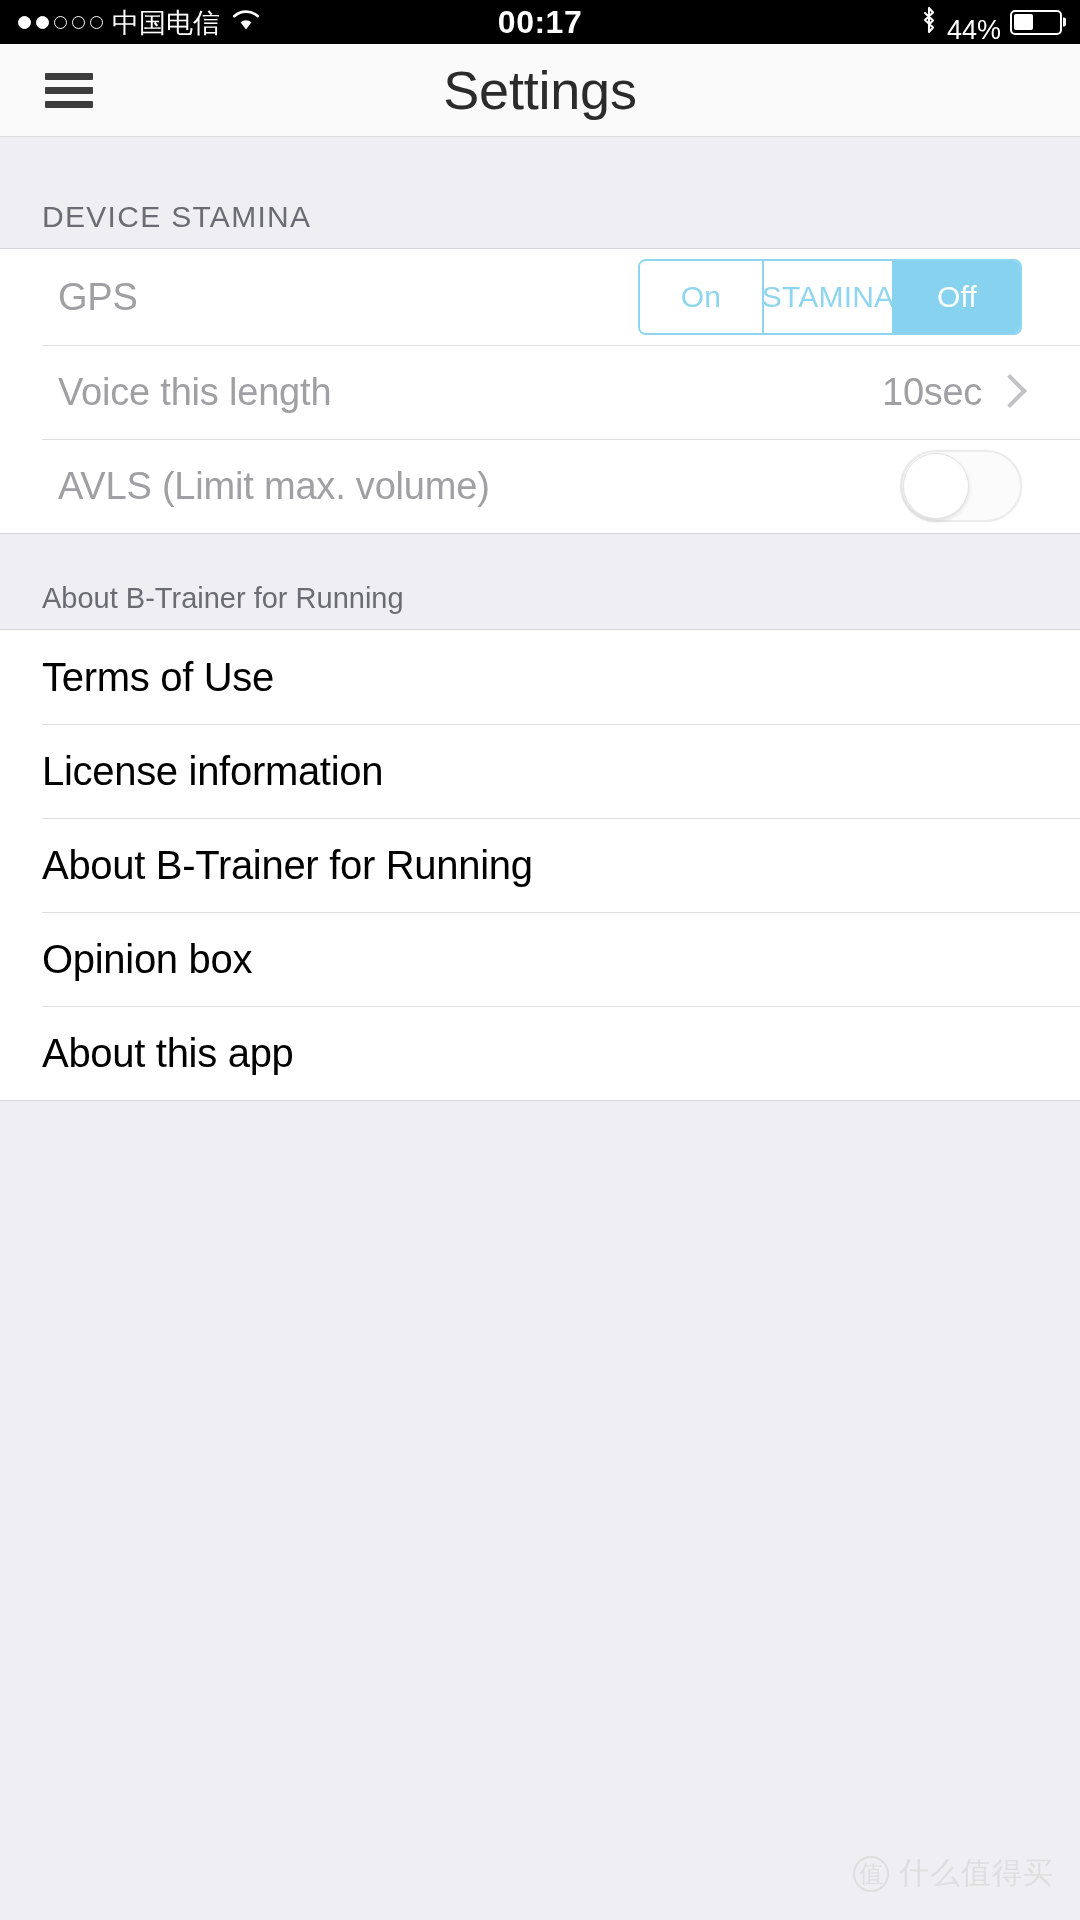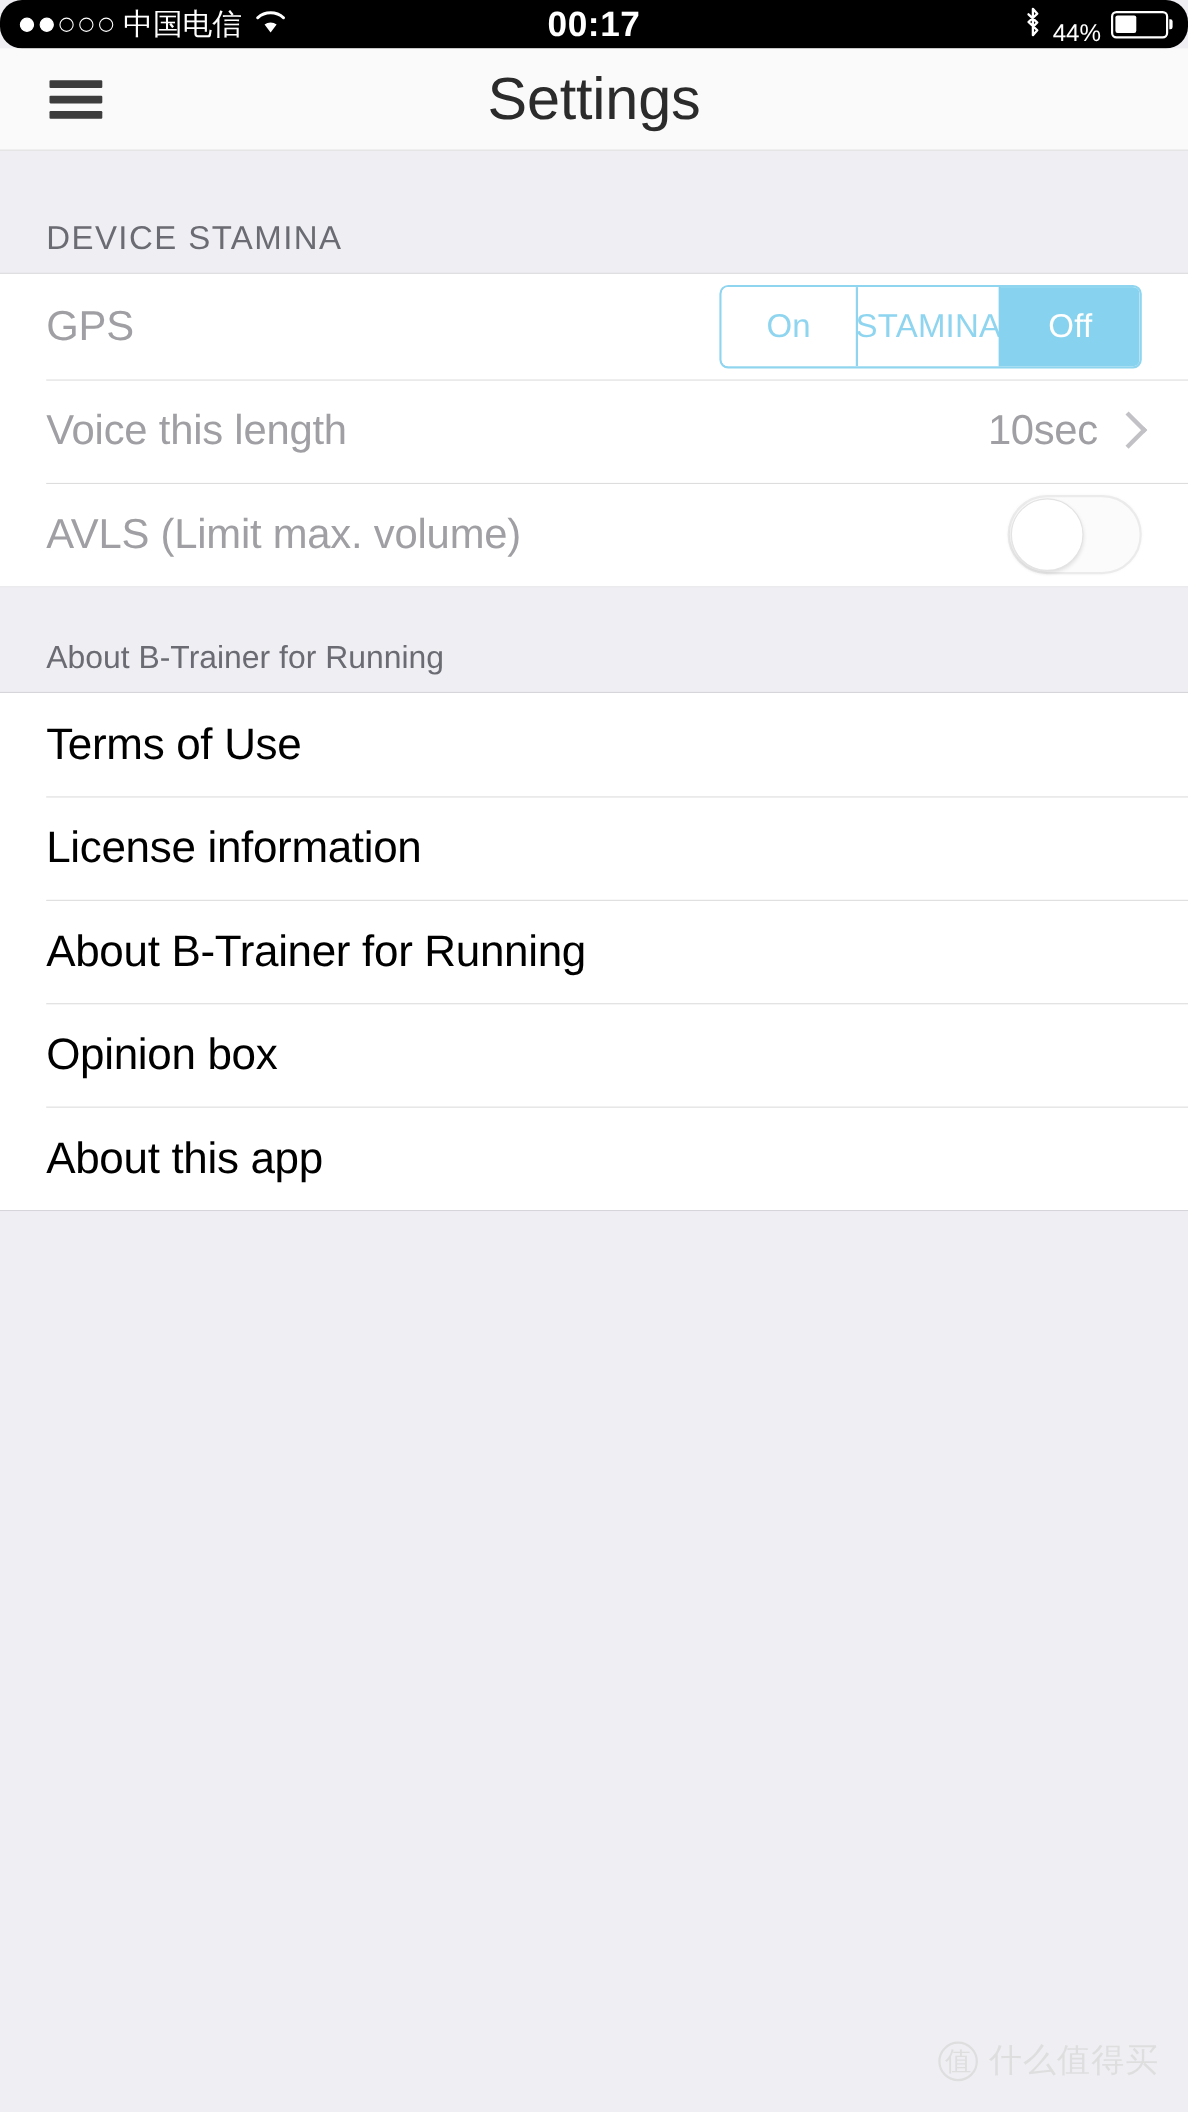--- a/index.html
+++ b/index.html
@@ -18,21 +18,20 @@
 
   
   .status-bar {
     height: 44px;
     background: #000000;
     color: #ffffff;
     display: flex;
     align-items: center;
     padding: 0 18px;
     position: relative;
-    border-radius: 20px;
   }
   .status-left {
     display: flex;
     align-items: center;
     gap: 9px;
   }
   .signal-dots {
     display: flex;
     align-items: center;
     gap: 5px;
@@ -59,21 +58,21 @@
     font-weight: bold;
     letter-spacing: 0.5px;
   }
   .status-right {
     margin-left: auto;
     display: flex;
     align-items: center;
     gap: 9px;
   }
   .battery-pct {
-    font-size: 22px;
+    font-size: 27px;
     letter-spacing: 0px;
     margin-top: 16px;
   }
   .battery {
     width: 52px;
     height: 25px;
     border: 2.2px solid #ffffff;
     border-radius: 5px;
     position: relative;
     display: flex;
@@ -153,21 +152,21 @@
   }
 
   .list-group {
     background: #ffffff;
     border-bottom: 1px solid #d6d5da;
   }
 
   .row {
     display: flex;
     align-items: center;
-    padding: 0 42px;
+    padding: 0 58px;
     position: relative;
     background: #ffffff;
     min-height: 94px;
   }
   .row + .row::before {
     content: "";
     position: absolute;
     left: 42px;
     right: 0;
     top: 0;

